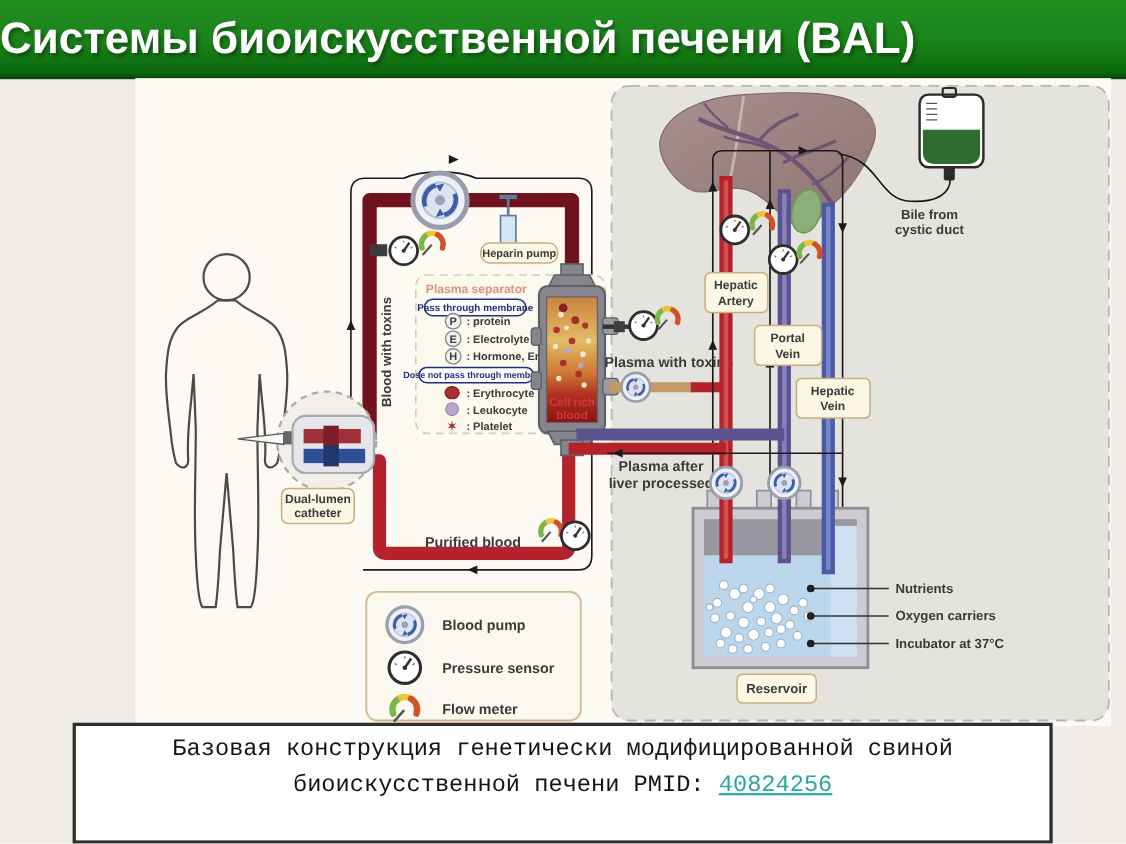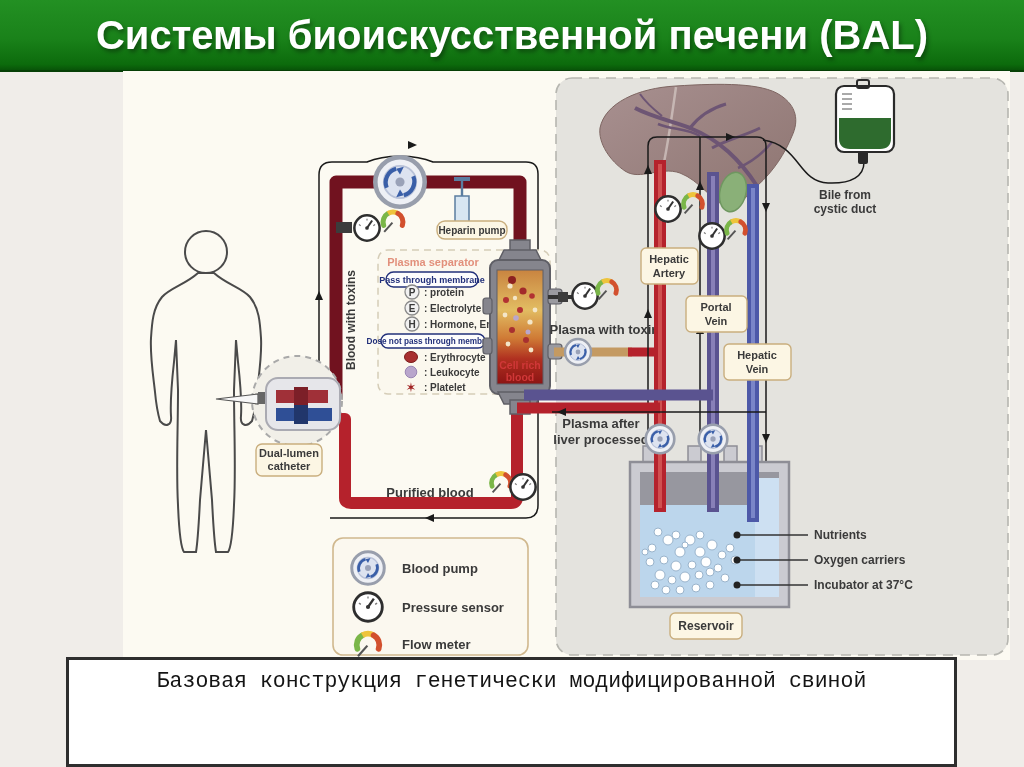--- a/index.html
+++ b/index.html
@@ -1,21 +1,21 @@
 <!DOCTYPE html>
 <html><head>
 <meta charset="utf-8">
 <style>
   html,body{margin:0;padding:0;}
   #page{position:relative;width:1024px;height:767px;background:#f0ede9;overflow:hidden;
         font-family:"Liberation Sans",sans-serif;}
   
   #titlebar{position:absolute;left:0;top:0;width:1024px;height:70px;
     background:linear-gradient(#239023 0%,#1a821a 55%,#0c6b0c 92%,#085408 100%);
-    border-bottom:2px solid #063f06;display:flex;align-items:center;justify-content:center;}
+    border-bottom:2px solid #063f06;display:flex;align-items:center;justify-content:flex-start;}
   #titlebar .ttl{color:#fff;font-weight:bold;font-size:40px;letter-spacing:0;
     text-shadow:2px 3px 4px rgba(0,0,0,.38);white-space:nowrap;}
   
   #caption{position:absolute;left:66px;top:657px;width:885px;height:99px;background:#fff;
     border:3px solid #2e2e2e;text-align:center;font-family:Liberation Mono, monospace;
     font-size:21.5px;color:#141414;line-height:33px;padding-top:5px;box-sizing:content-box;}
   #caption a{color:#2aa79d;text-decoration:underline;cursor:pointer;}
   
   .t13{font:bold 13px "Liberation Sans",sans-serif;fill:#3a3a3a;}
   .t12{font:bold 12px "Liberation Sans",sans-serif;fill:#3a3a3a;}
@@ -367,15 +367,18 @@
       <text class="t13" x="402" y="612">Pressure sensor</text>
       <use href="#flowm" transform="translate(368,645) scale(1.25)"></use>
       <text class="t13" x="402" y="649">Flow meter</text>
     </g>
   </svg>
 
   <div id="caption">
     <div>
       <span>Базовая конструкция генетически модифицированной свиной</span>
     </div>
+    <div>
+      <span>биоискусственной печени PMID: </span><a>40824256</a>
+    </div>
   </div>
 
 </div>
 
 </body></html>

